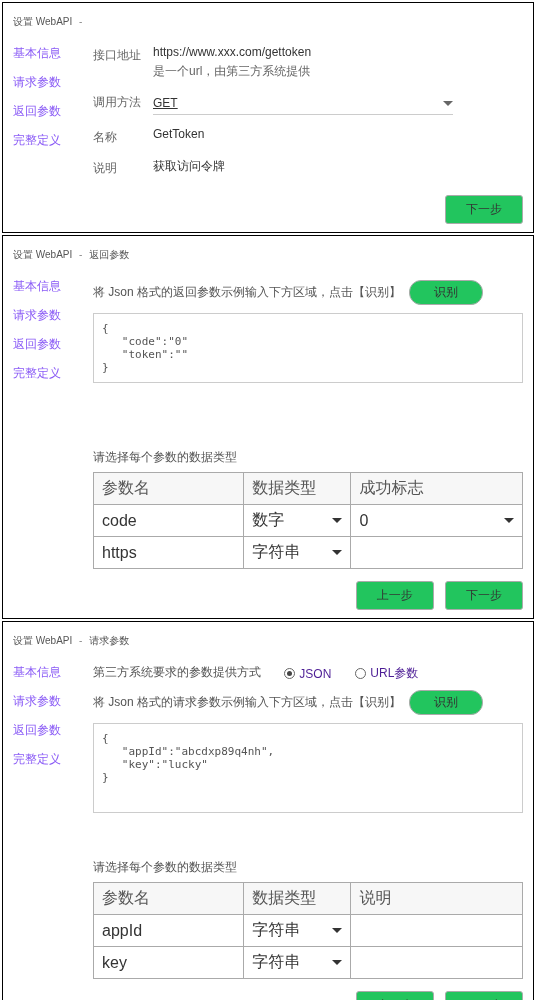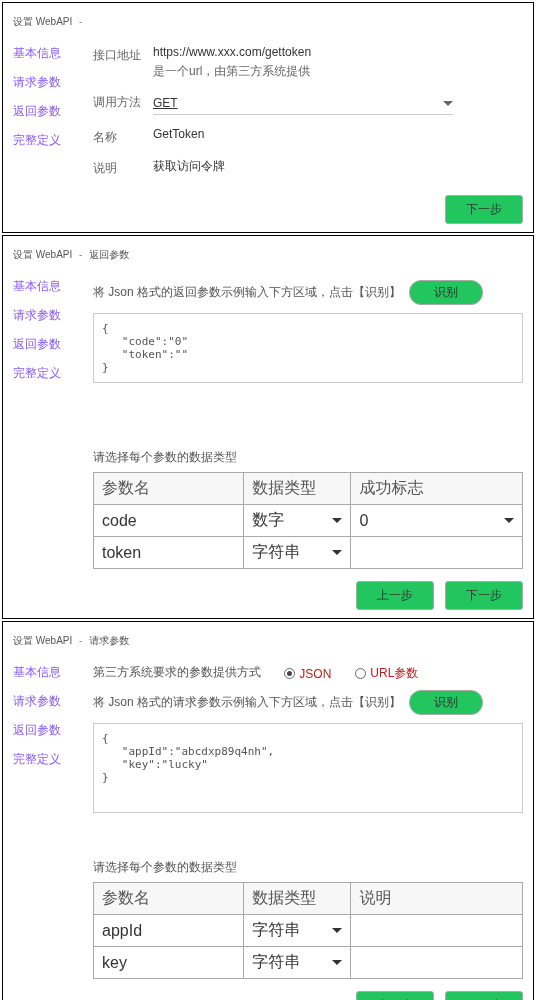--- a/index.html
+++ b/index.html
@@ -23,21 +23,21 @@
 .instruction { color: #555; margin: 6px 0; }
 .inst-row { display: flex; align-items: center; justify-content: flex-start; margin: 6px 0; }
 .textarea-box { border: 1px solid #ccc; padding: 8px; font-family: monospace; font-size: 11px; color: #555; white-space: pre; min-height: 60px; }
 .textarea-box.tall { min-height: 90px; }
 .table { width: 100%; border-collapse: collapse; margin-top: 4px; }
 .table th, .table td { border: 1px solid #aaa; padding: 5px 8px; text-align: left; font-weight: normal; font-size: 16px; }
 .table th { background: #f7f7f7; color: #555; }
 .cell-select { display: flex; align-items: center; justify-content: space-between; }
 .cell-select .caret { border-top-color: #333; }
 .radio-group { display: inline-flex; gap: 24px; margin-left: 20px; }
-.radio-item { display: inline-flex; align-items: center; gap: 4px; color: #b91c1c; }
+.radio-item { display: inline-flex; align-items: center; gap: 4px; color: #4c1d95; }
 .radio { width: 11px; height: 11px; border: 1px solid #666; border-radius: 50%; display: inline-flex; align-items: center; justify-content: center; }
 .radio.checked::after { content: ""; width: 5px; height: 5px; background: #444; border-radius: 50%; }
 .spacer { height: 60px; }
 .spacer-sm { height: 40px; }
 .dash { color: #888; margin: 0 4px; }
 </style>
 </head>
 <body>
 
 <div class="panel">
@@ -124,21 +124,21 @@
                 </div>
               </td>
           <td>
                 <div class="cell-select">
                   <span>0</span>
                   <span class="caret"></span>
                 </div>
               </td>
         </tr>
         <tr>
-          <td>token</td>
+          <td>https</td>
           <td>
                 <div class="cell-select">
                   <span>字符串</span>
                   <span class="caret"></span>
                 </div>
               </td>
           <td></td>
         </tr>
       </tbody>
         </table>

